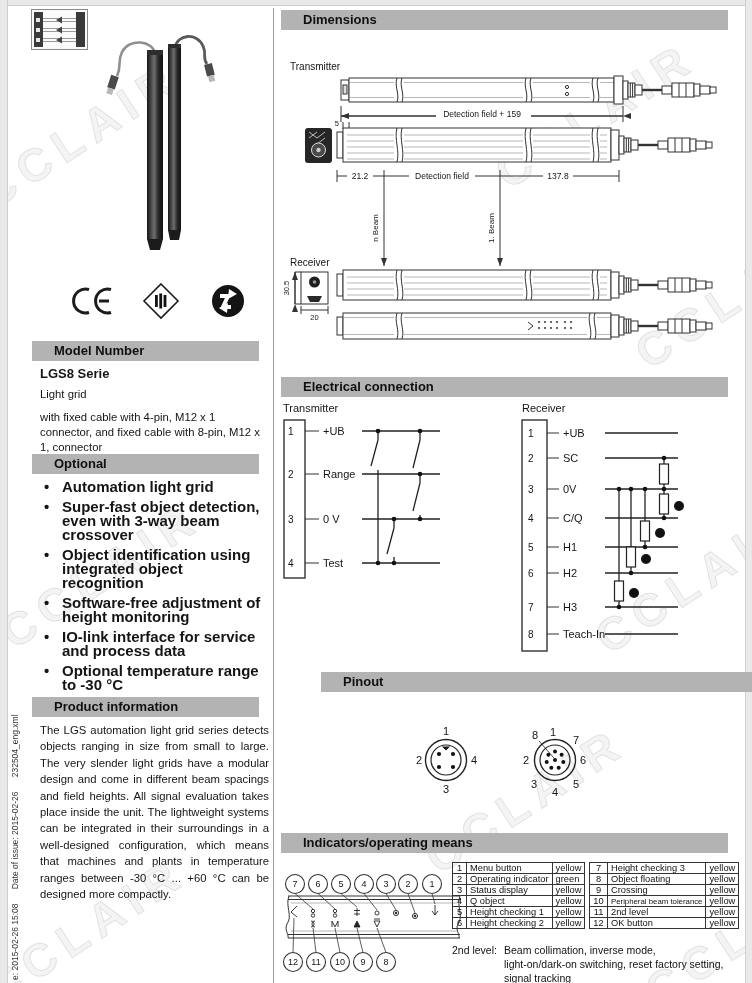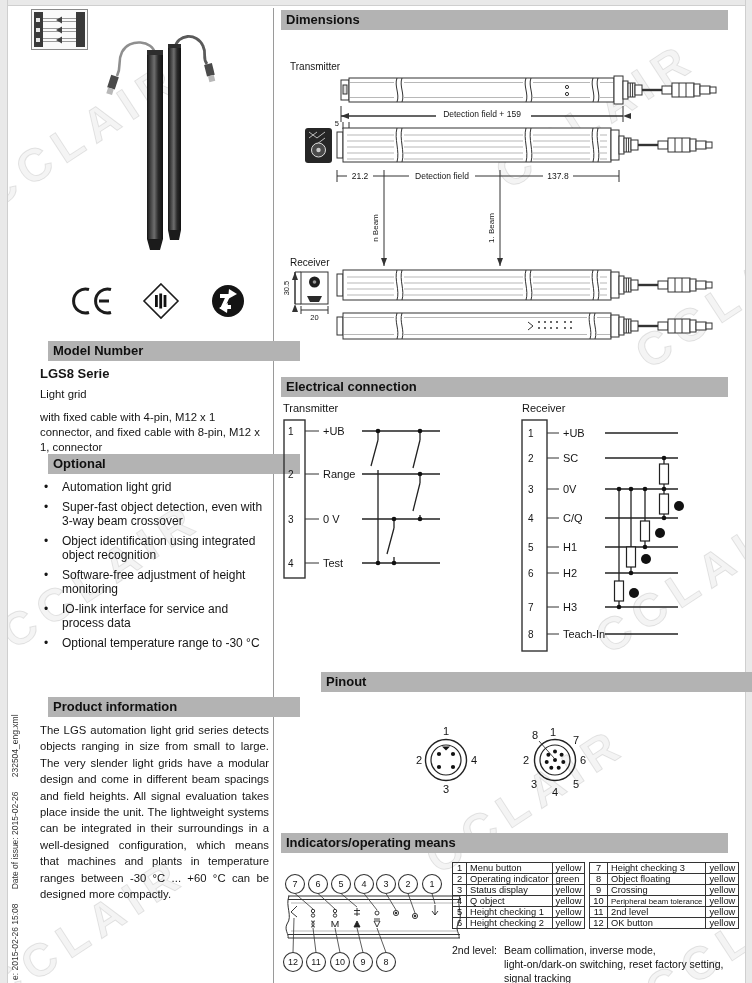--- a/index.html
+++ b/index.html
@@ -13,30 +13,30 @@
   .col-divider { position:absolute; left:273px; top:8px; width:1px; height:975px; background:#9a9a9a; }
 
   .wm { position:absolute; font-size:46px; font-weight:bold; letter-spacing:9px;
         color:rgba(0,0,0,0.045); -webkit-text-stroke:1px rgba(0,0,0,0.10);
         transform:rotate(-33deg); transform-origin:left center; pointer-events:none; white-space:nowrap; }
 
   .vfooter { position:absolute; left:10px; top:980px; transform:rotate(-90deg);
              transform-origin:0 0; width:600px; font-size:8.5px; color:#333; white-space:pre; }
 
   .sec-h { position:absolute; background:#b3b3b3; color:#101010; font-weight:bold;
-           font-size:13px; line-height:20px; height:20px; padding-left:5px; }
-  .sec-h.left { left:48px; width:252px; }
+           font-size:13px; line-height:20px; height:20px; padding-left:22px; }
+  .sec-h.left { left:32px; width:227px; }
   .sec-h.right { left:281px; width:447px; }
 
   .txt { position:absolute; font-size:11.3px; line-height:15px; color:#151515; }
   .bold { font-weight:bold; }
   .para { text-align:justify; }
 
   .feat-list { position:absolute; left:44px; top:480px; width:224px; }
-  .feat { display:flex; margin-bottom:6px; font-size:12px; line-height:14px; color:#151515; }
+  .feat { display:flex; margin-bottom:6px; font-size:15px; line-height:14px; color:#151515;font-weight:bold; }
   .feat::before { content:"\2022"; width:18px; flex:0 0 18px; }
 
   table.ind { position:absolute; border-collapse:collapse; font-size:9.3px; color:#111; }
   table.ind td { border:1px solid #333; height:11px; padding:0 3px; white-space:nowrap; overflow:hidden; }
   td.n { width:14px; text-align:center; padding:0 1px; }
   td.l1 { width:84px; } td.c1 { width:30px; }
   td.n2 { width:18px; text-align:center; padding:0 1px; }
   td.l2 { width:92px; } td.c2 { width:31px; }
   td.sm { font-size:7.8px; }
 

